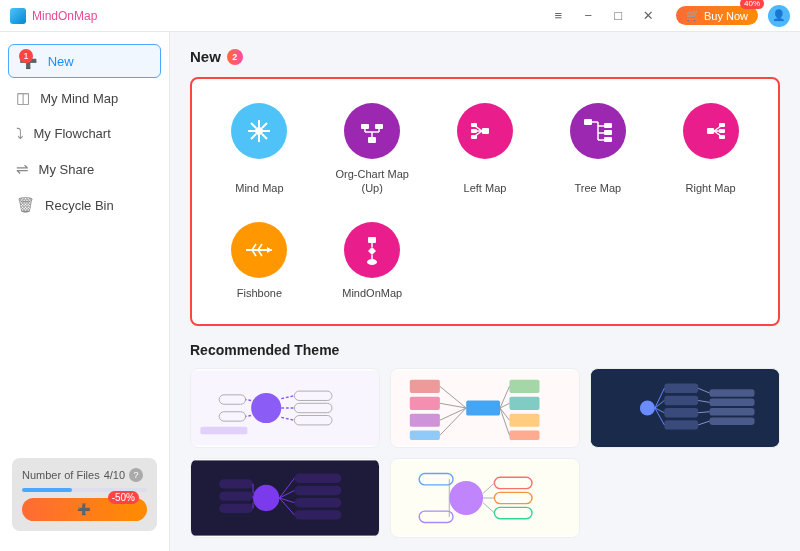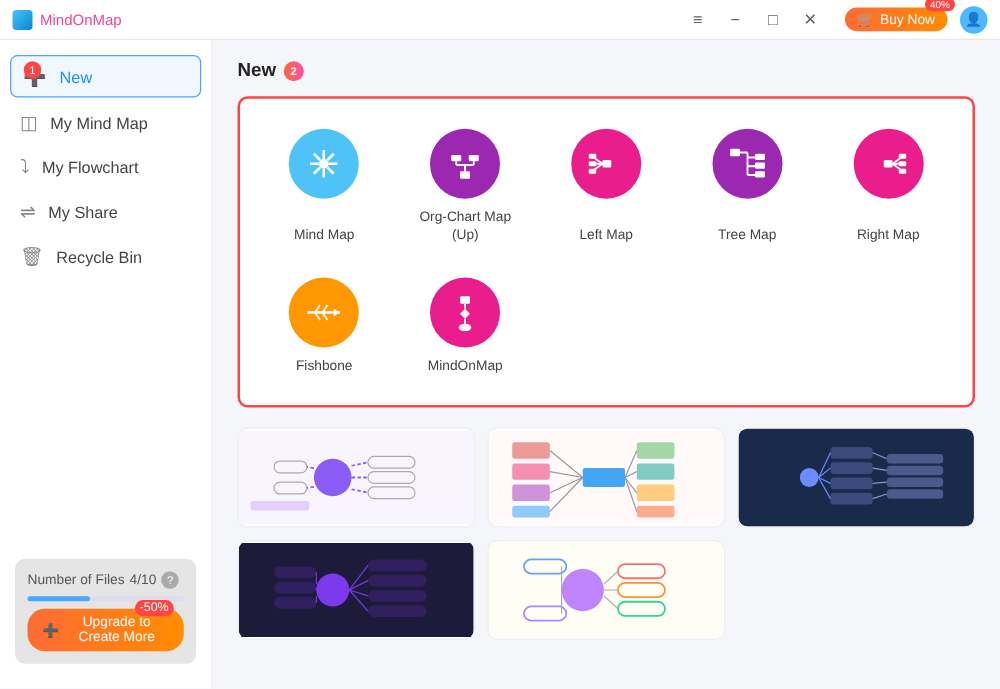--- a/index.html
+++ b/index.html
@@ -340,21 +340,21 @@
       <div class="files-info">
         <div class="files-info-title">
           <span>Number of Files</span>
           <span>4/10</span>
           <span style="background:#aaa;color:#fff;border-radius:50%;width:14px;height:14px;font-size:9px;display:inline-flex;align-items:center;justify-content:center;">?</span>
         </div>
         <div class="progress-bar">
           <div class="progress-fill"></div>
         </div>
         <button class="upgrade-btn">
-          ➕ <span>Upgrade to Create More</span>
+          ➕ 
           <span class="upgrade-badge">-50%</span>
         </button>
       </div>
     </div>
   </div>
 
   <div class="content">
 
     <div class="section-header">
       <span class="section-title">New</span>
@@ -467,20 +467,21 @@
               <line x1="15" y1="20" x2="15" y2="24" stroke="white" stroke-width="1.5"></line>
               <ellipse cx="15" cy="27" rx="5" ry="3" fill="white"></ellipse>
             </svg>
           </div>
           <span class="template-label">MindOnMap</span>
         </div>
 
       </div>
     </div>
 
+    <div class="recommended-title">Recommended Theme</div>
     <div class="themes-grid">
 
       <div class="theme-card">
         <svg viewBox="0 0 200 80" class="theme-preview-svg">
           <rect width="200" height="80" fill="#f8f5ff"></rect>
           <circle cx="80" cy="40" r="16" fill="#8b5cf6"></circle>
           <rect x="110" y="22" width="40" height="10" rx="5" fill="none" stroke="#aaa" stroke-width="1"></rect>
           <rect x="110" y="35" width="40" height="10" rx="5" fill="none" stroke="#aaa" stroke-width="1"></rect>
           <rect x="110" y="48" width="40" height="10" rx="5" fill="none" stroke="#aaa" stroke-width="1"></rect>
           <line x1="96" y1="30" x2="110" y2="27" stroke="#8b5cf6" stroke-width="1.5" stroke-dasharray="3,2"></line>

